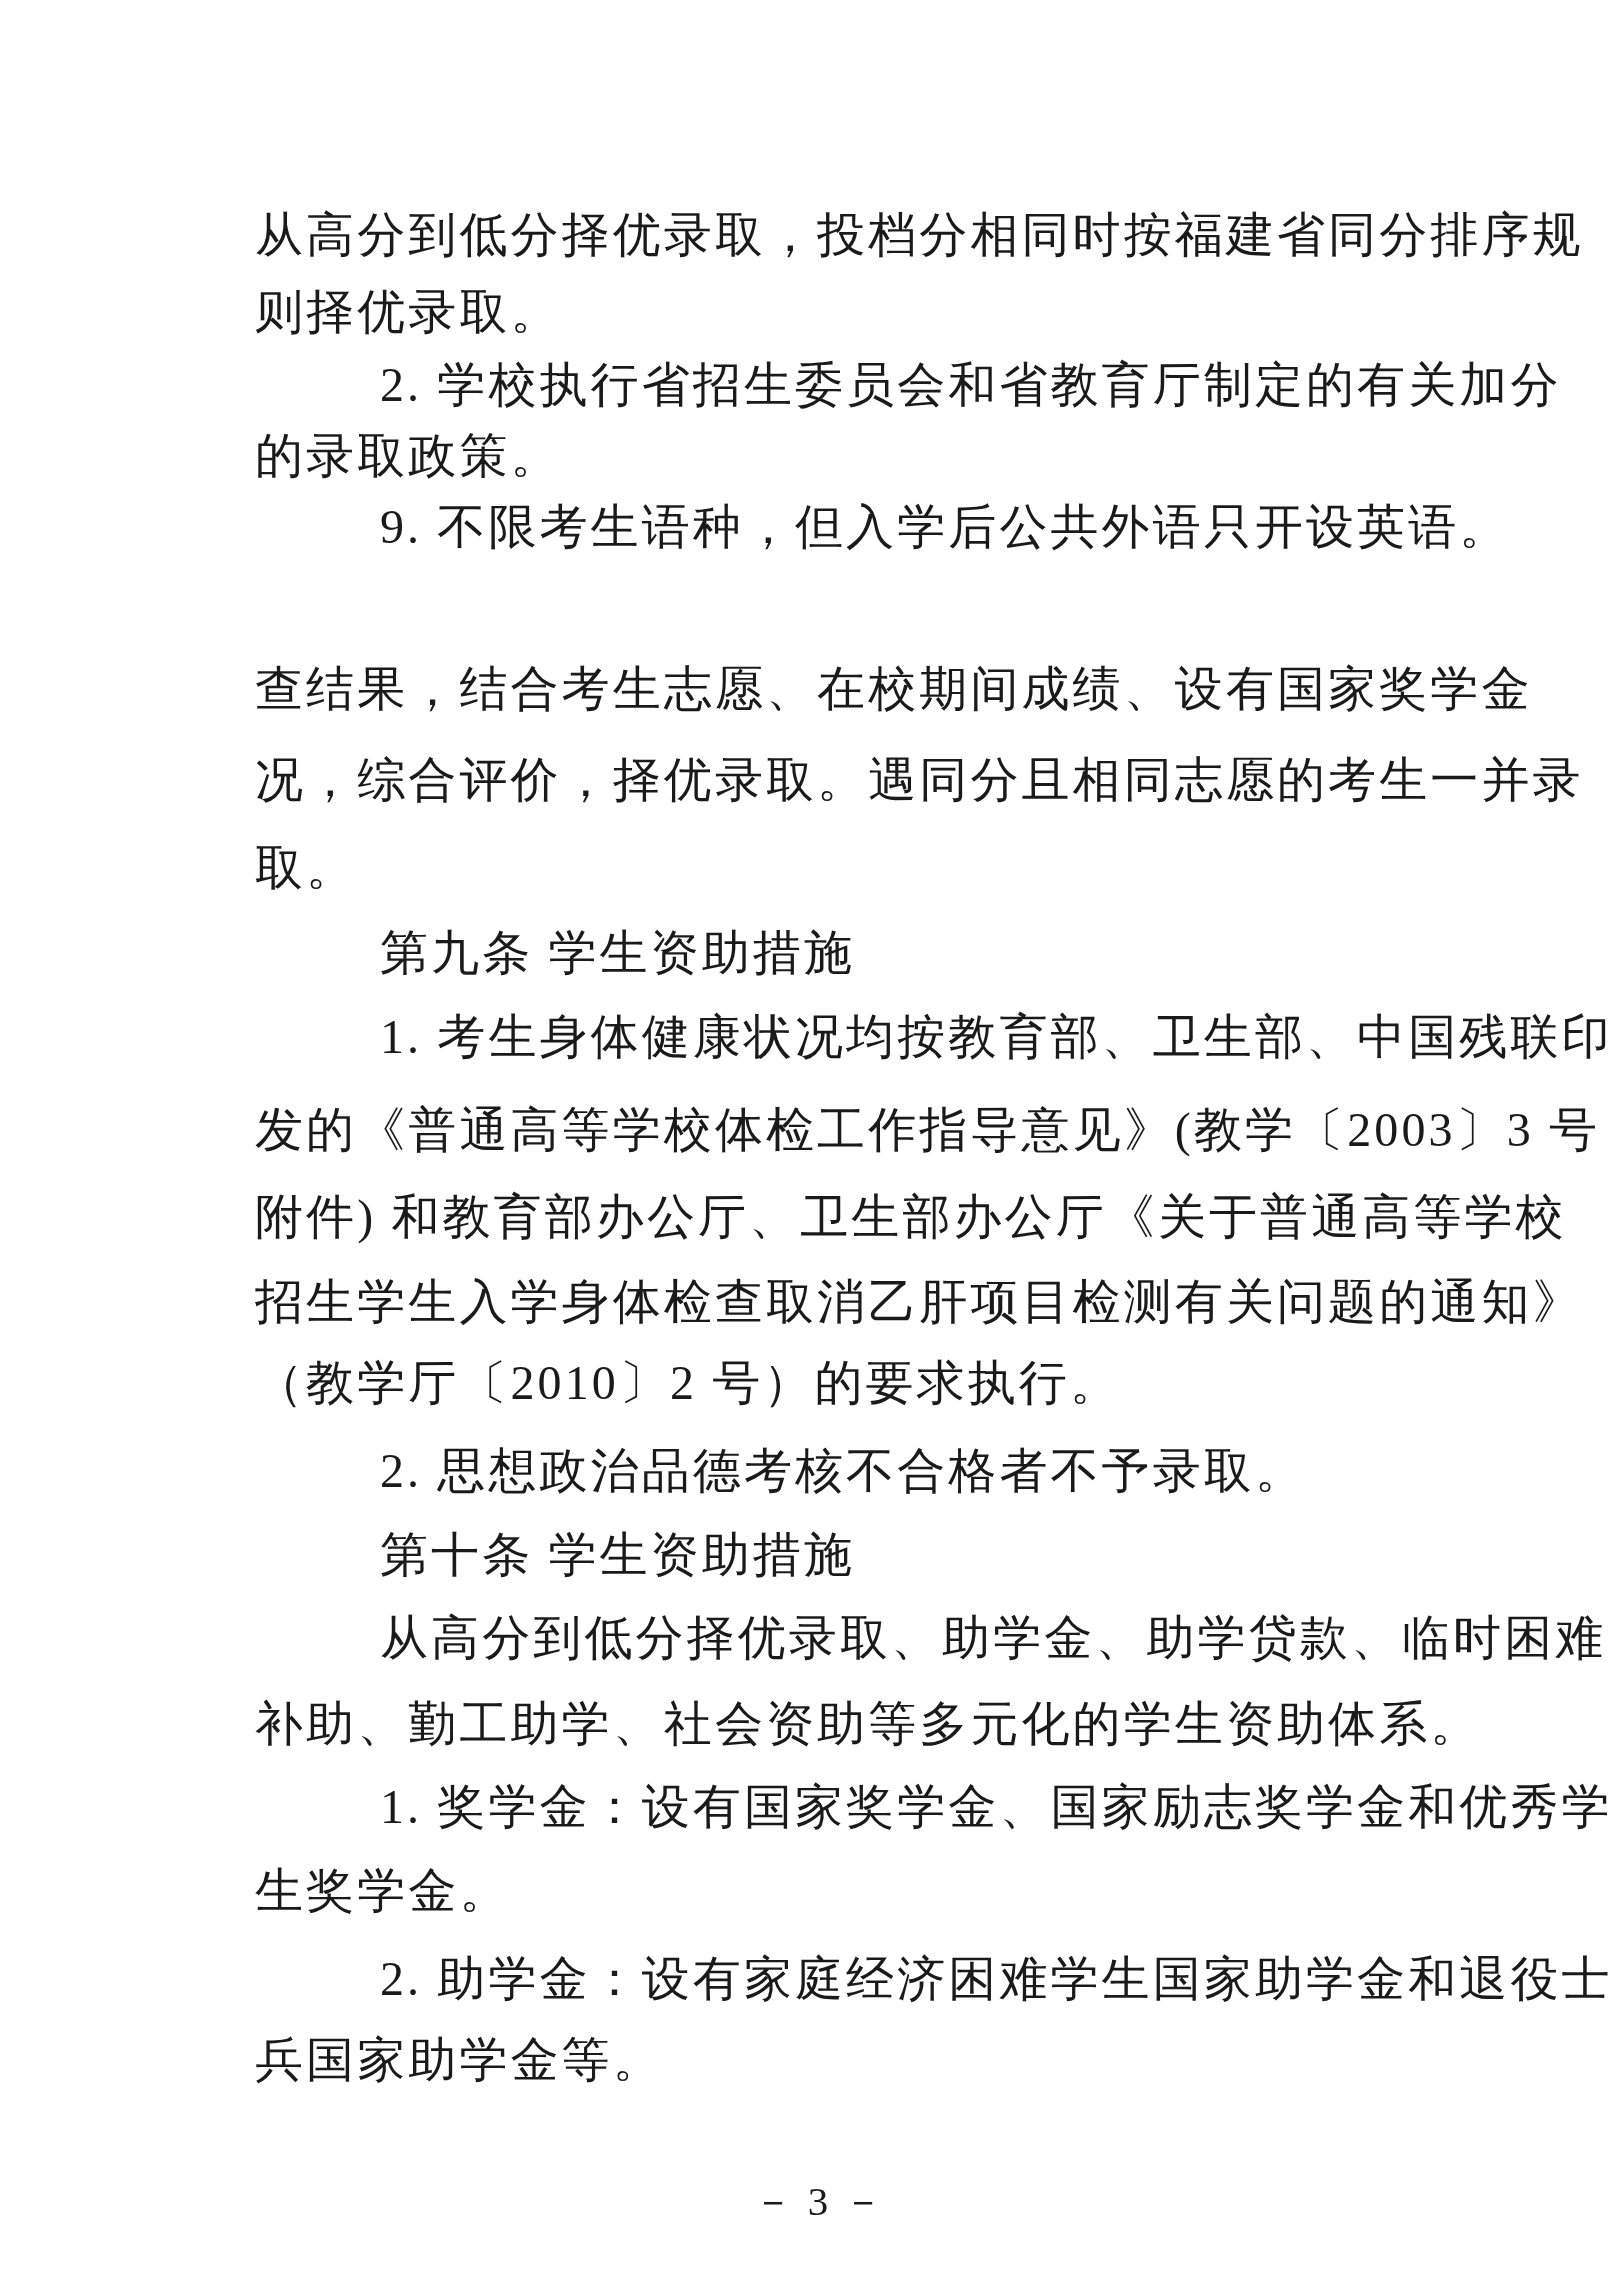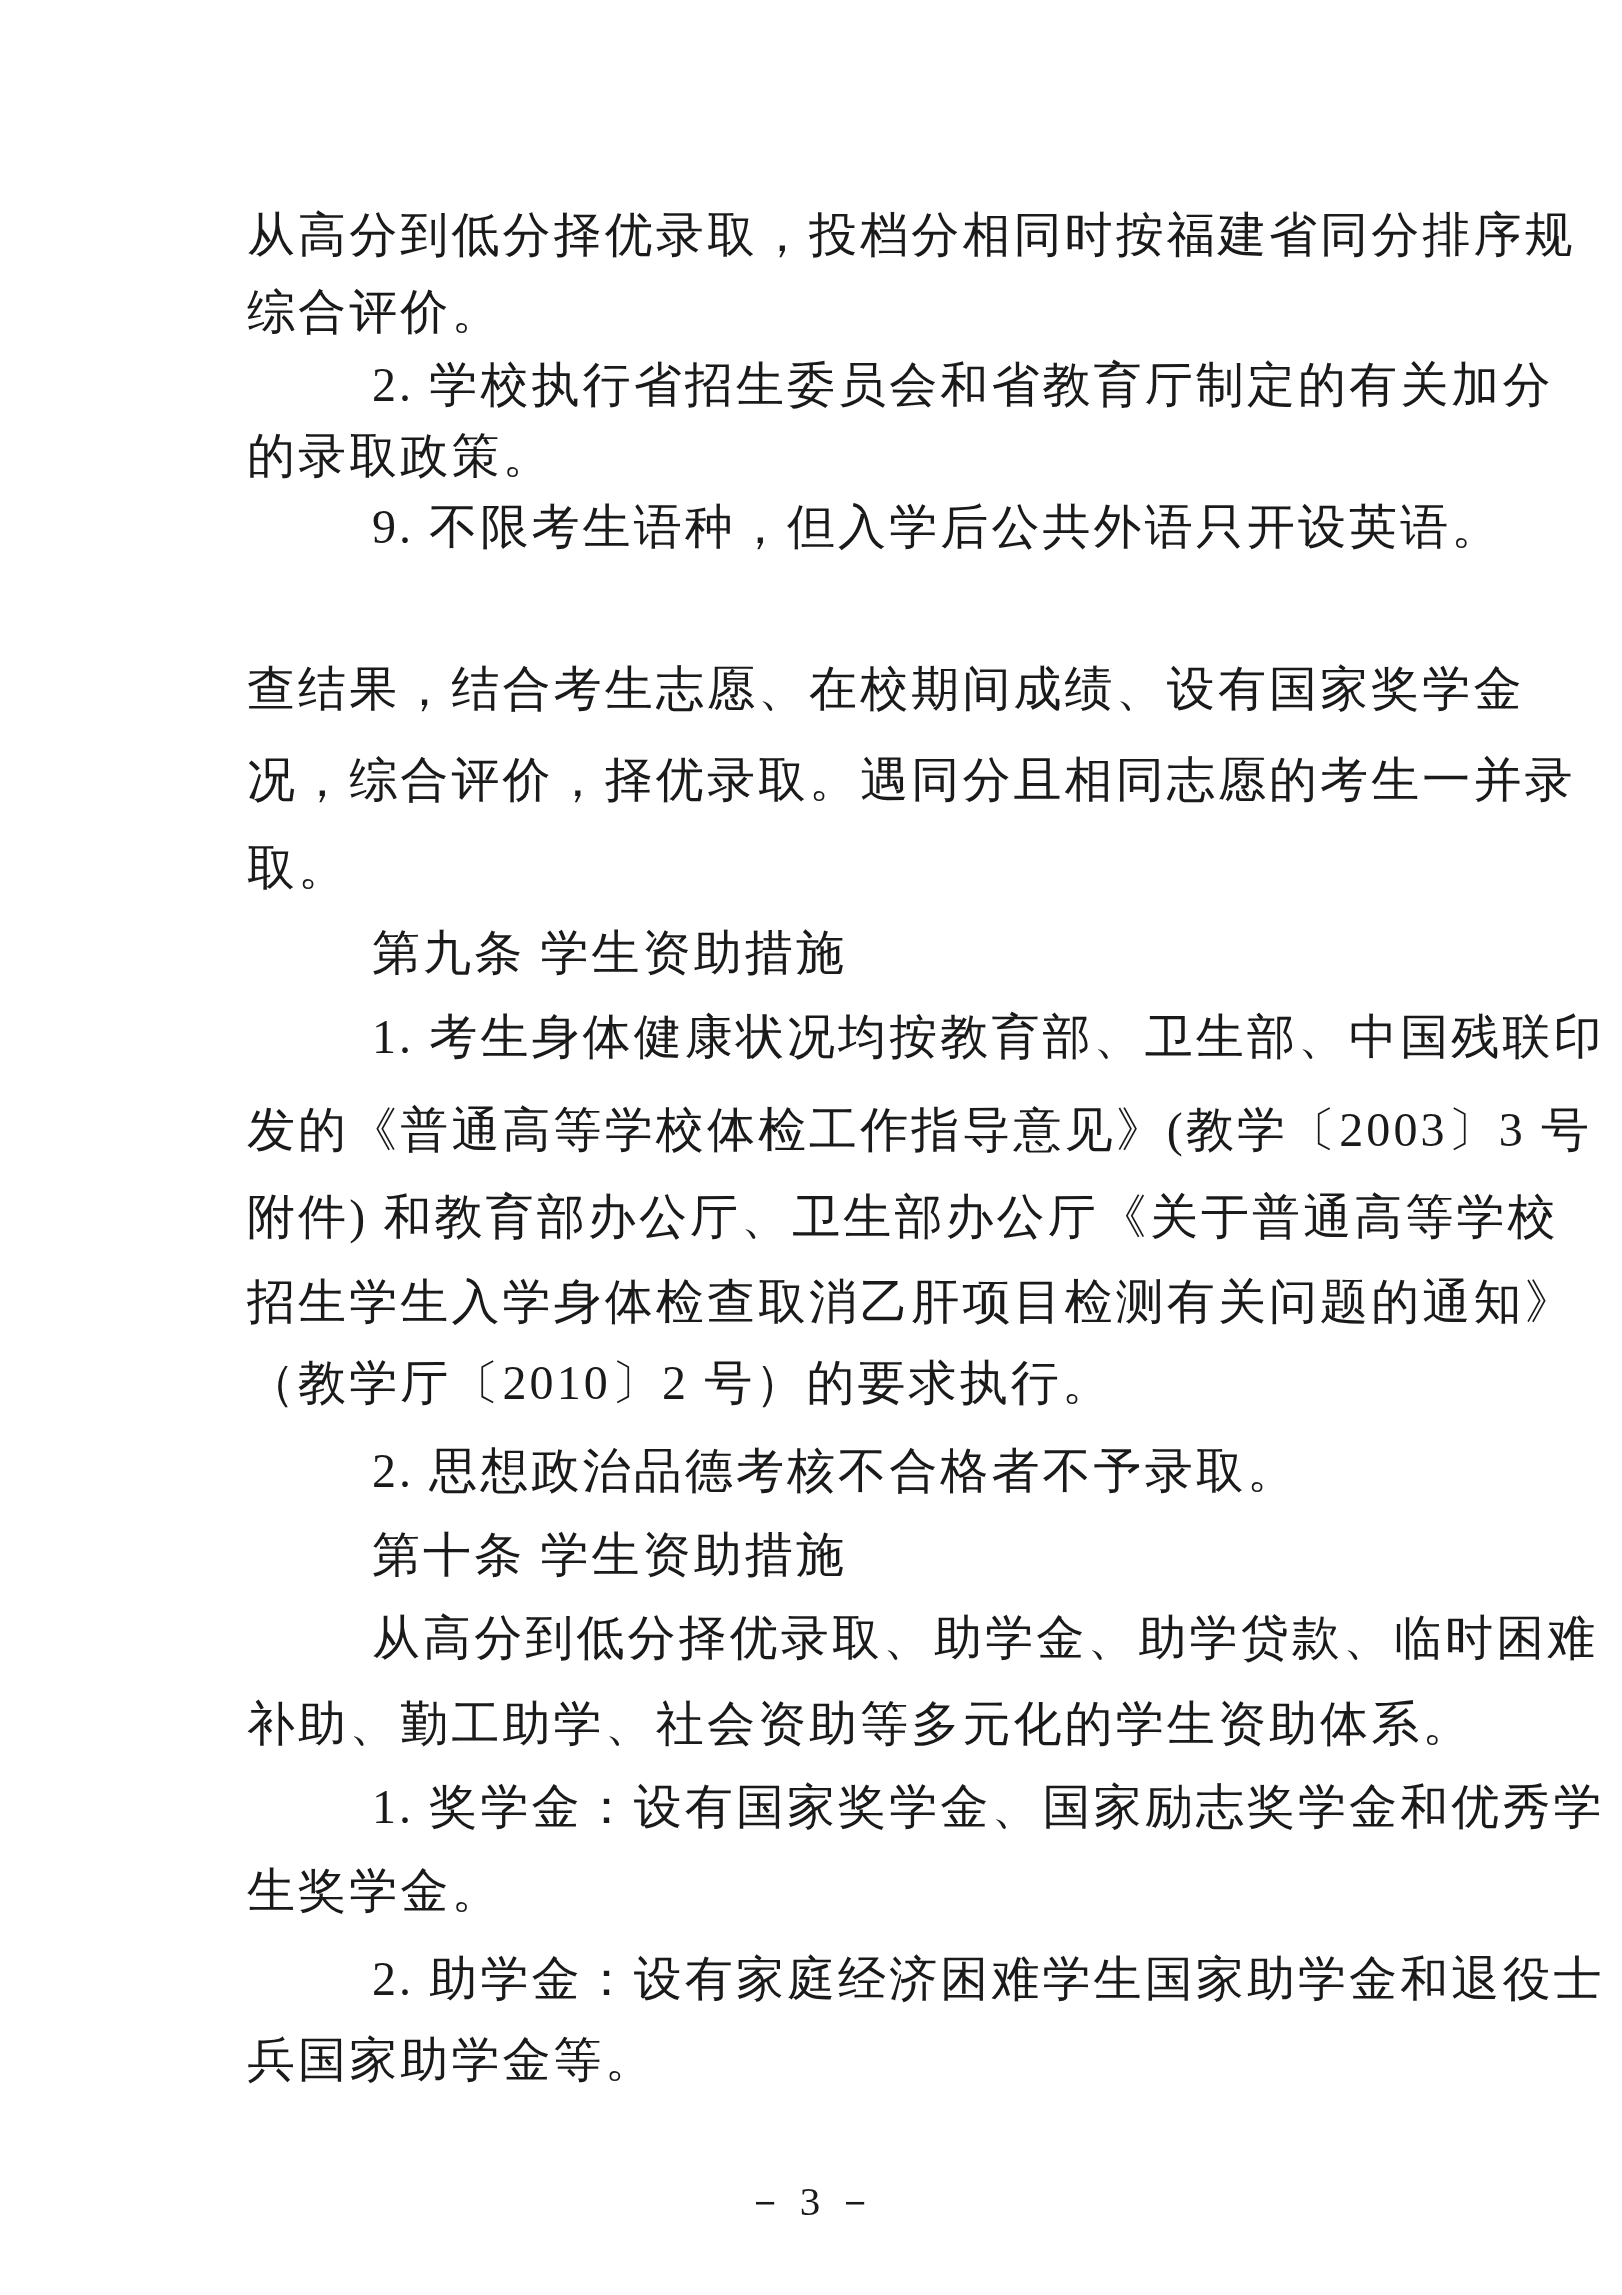--- a/index.html
+++ b/index.html
@@ -10,21 +10,21 @@
     body {
       width: 1622px;
       height: 2295px;
       position: relative;
       overflow: hidden;
       font-family: "Liberation Serif", "DejaVu Serif", serif;
       color: #1a1a1a;
     }
     .page {
       position: absolute;
-      left: 0; top: 0;
+      left: 8px; top: 0;
       width: 1340px;
       height: 2295px;
       background: #ffffff;
       border-radius: 12px;
     }
     .line {
       position: absolute;
       left: 247px;
       width: 1130px;
       height: 61px;
@@ -55,21 +55,21 @@
       line-height: 46px;
       letter-spacing: 2px;
       white-space: pre;
     }
   </style>
 </head>
 <body>
 
 <div class="page">
   <div class="line justify" style="top:235px">从高分到低分择优录取，投档分相同时按福建省同分排序规</div>
-  <div class="line" style="top:312px">综合评价。</div>
+  <div class="line" style="top:312px">则择优录取。</div>
   <div class="line indent justify" style="top:385px">2. 学校执行省招生委员会和省教育厅制定的有关加分</div>
   <div class="line" style="top:456px">的录取政策。</div>
   <div class="line indent" style="top:527px">9. 不限考生语种，但入学后公共外语只开设英语。</div>
   <div class="line justify" style="top:689px">查结果，结合考生志愿、在校期间成绩、设有国家奖学金</div>
   <div class="line justify" style="top:780px">况，综合评价，择优录取。遇同分且相同志愿的考生一并录</div>
   <div class="line" style="top:868px">取。</div>
   <div class="line indent" style="top:953px">第九条  学生资助措施</div>
   <div class="line indent justify" style="top:1037px">1. 考生身体健康状况均按教育部、卫生部、中国残联印</div>
   <div class="line justify" style="top:1130px">发的《普通高等学校体检工作指导意见》(教学〔2003〕3 号</div>
   <div class="line justify" style="top:1217px">附件) 和教育部办公厅、卫生部办公厅《关于普通高等学校</div>

